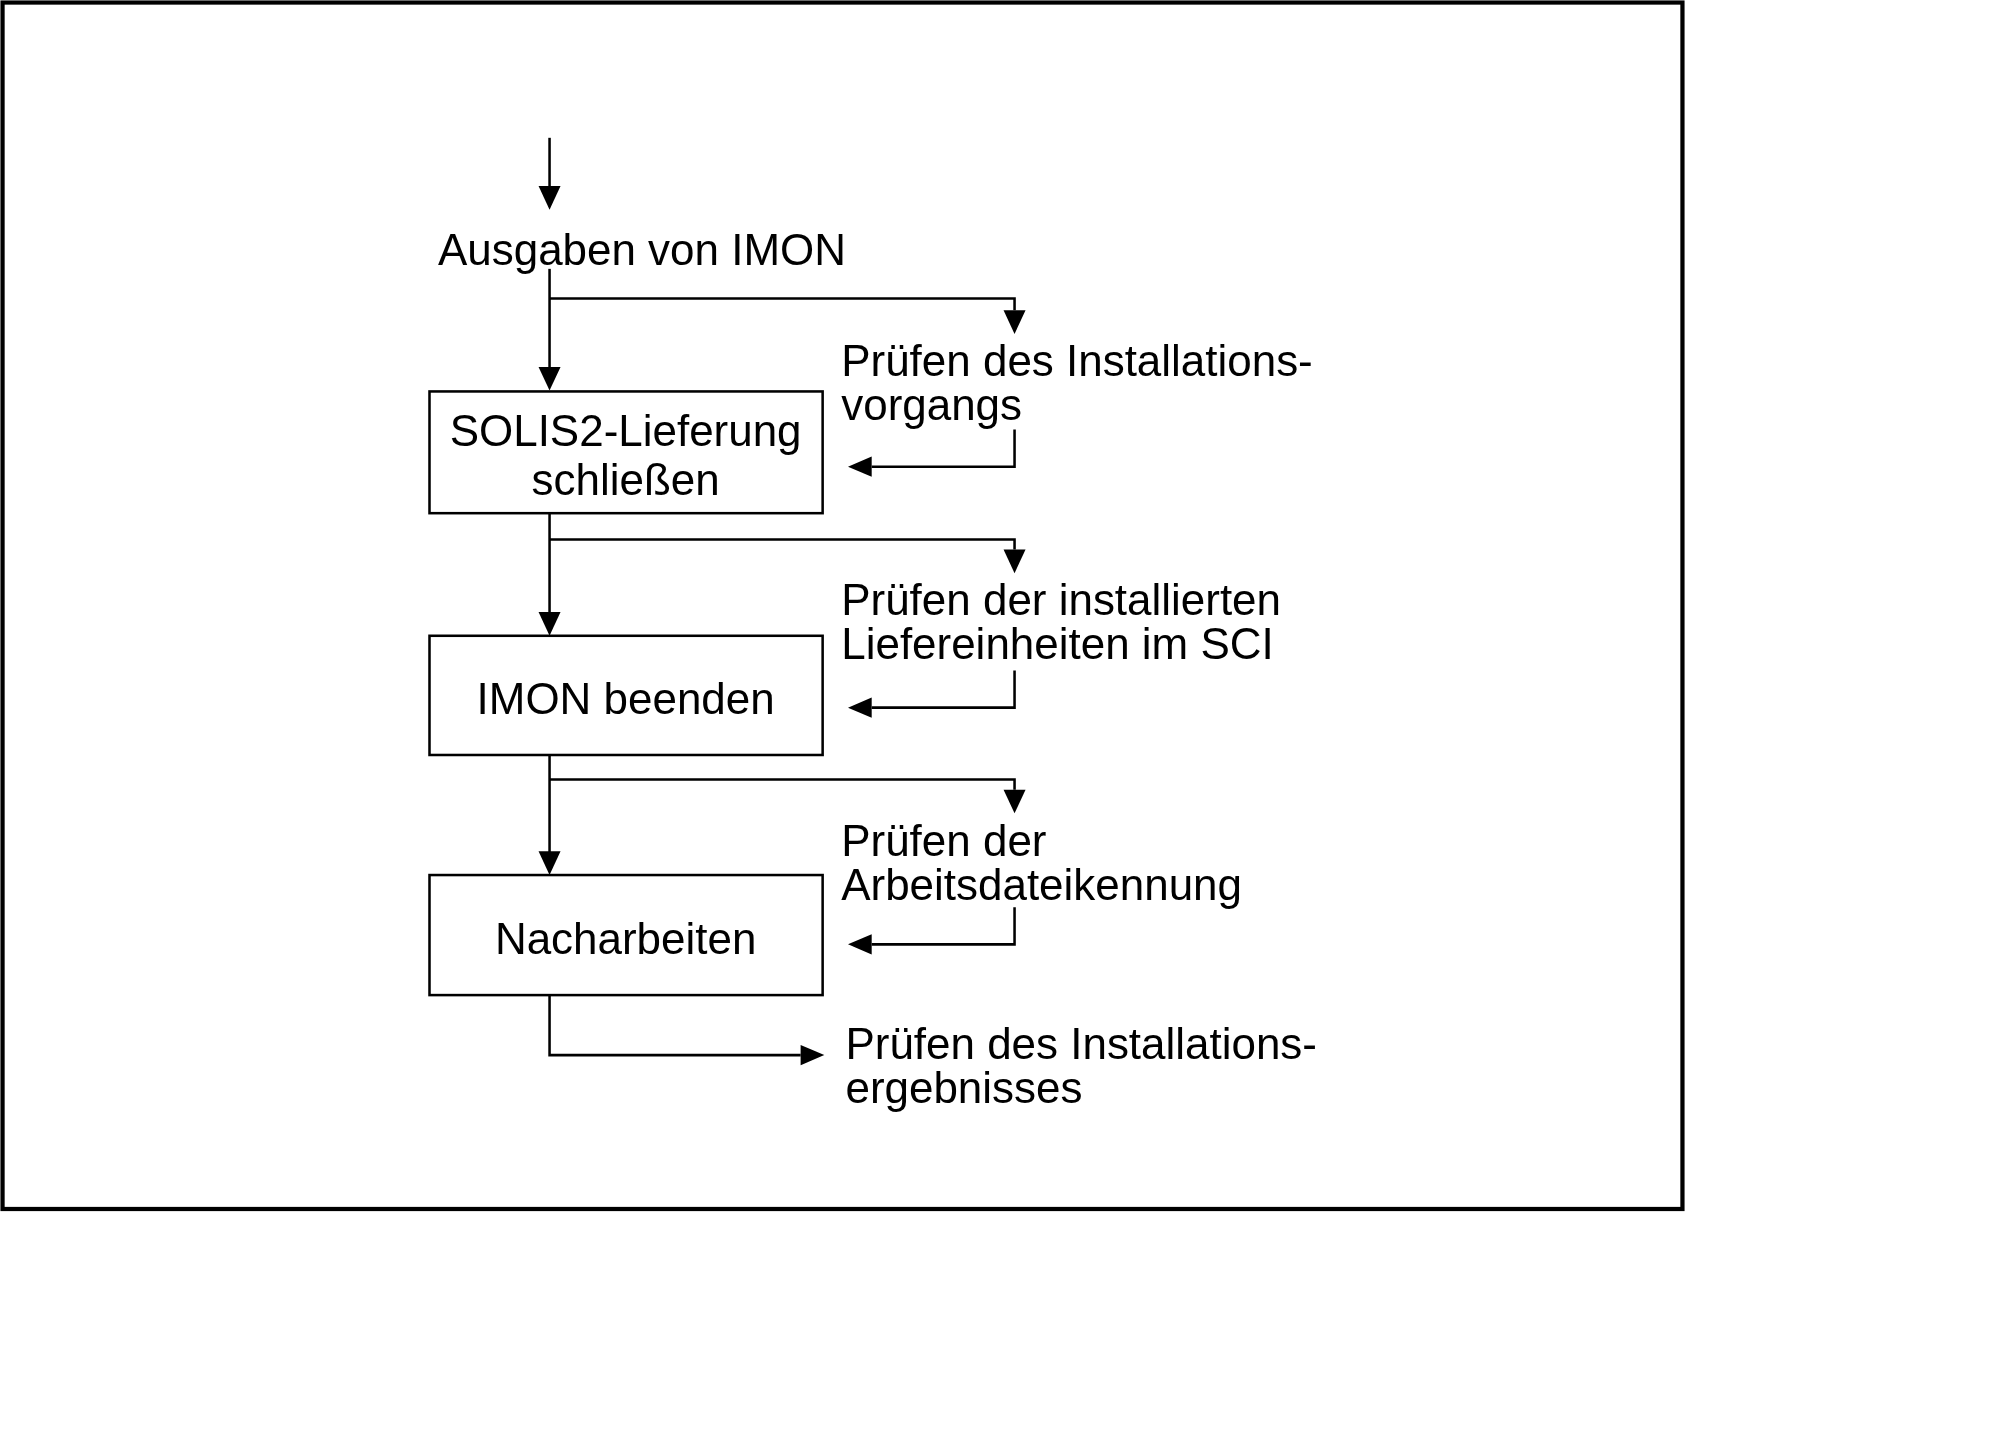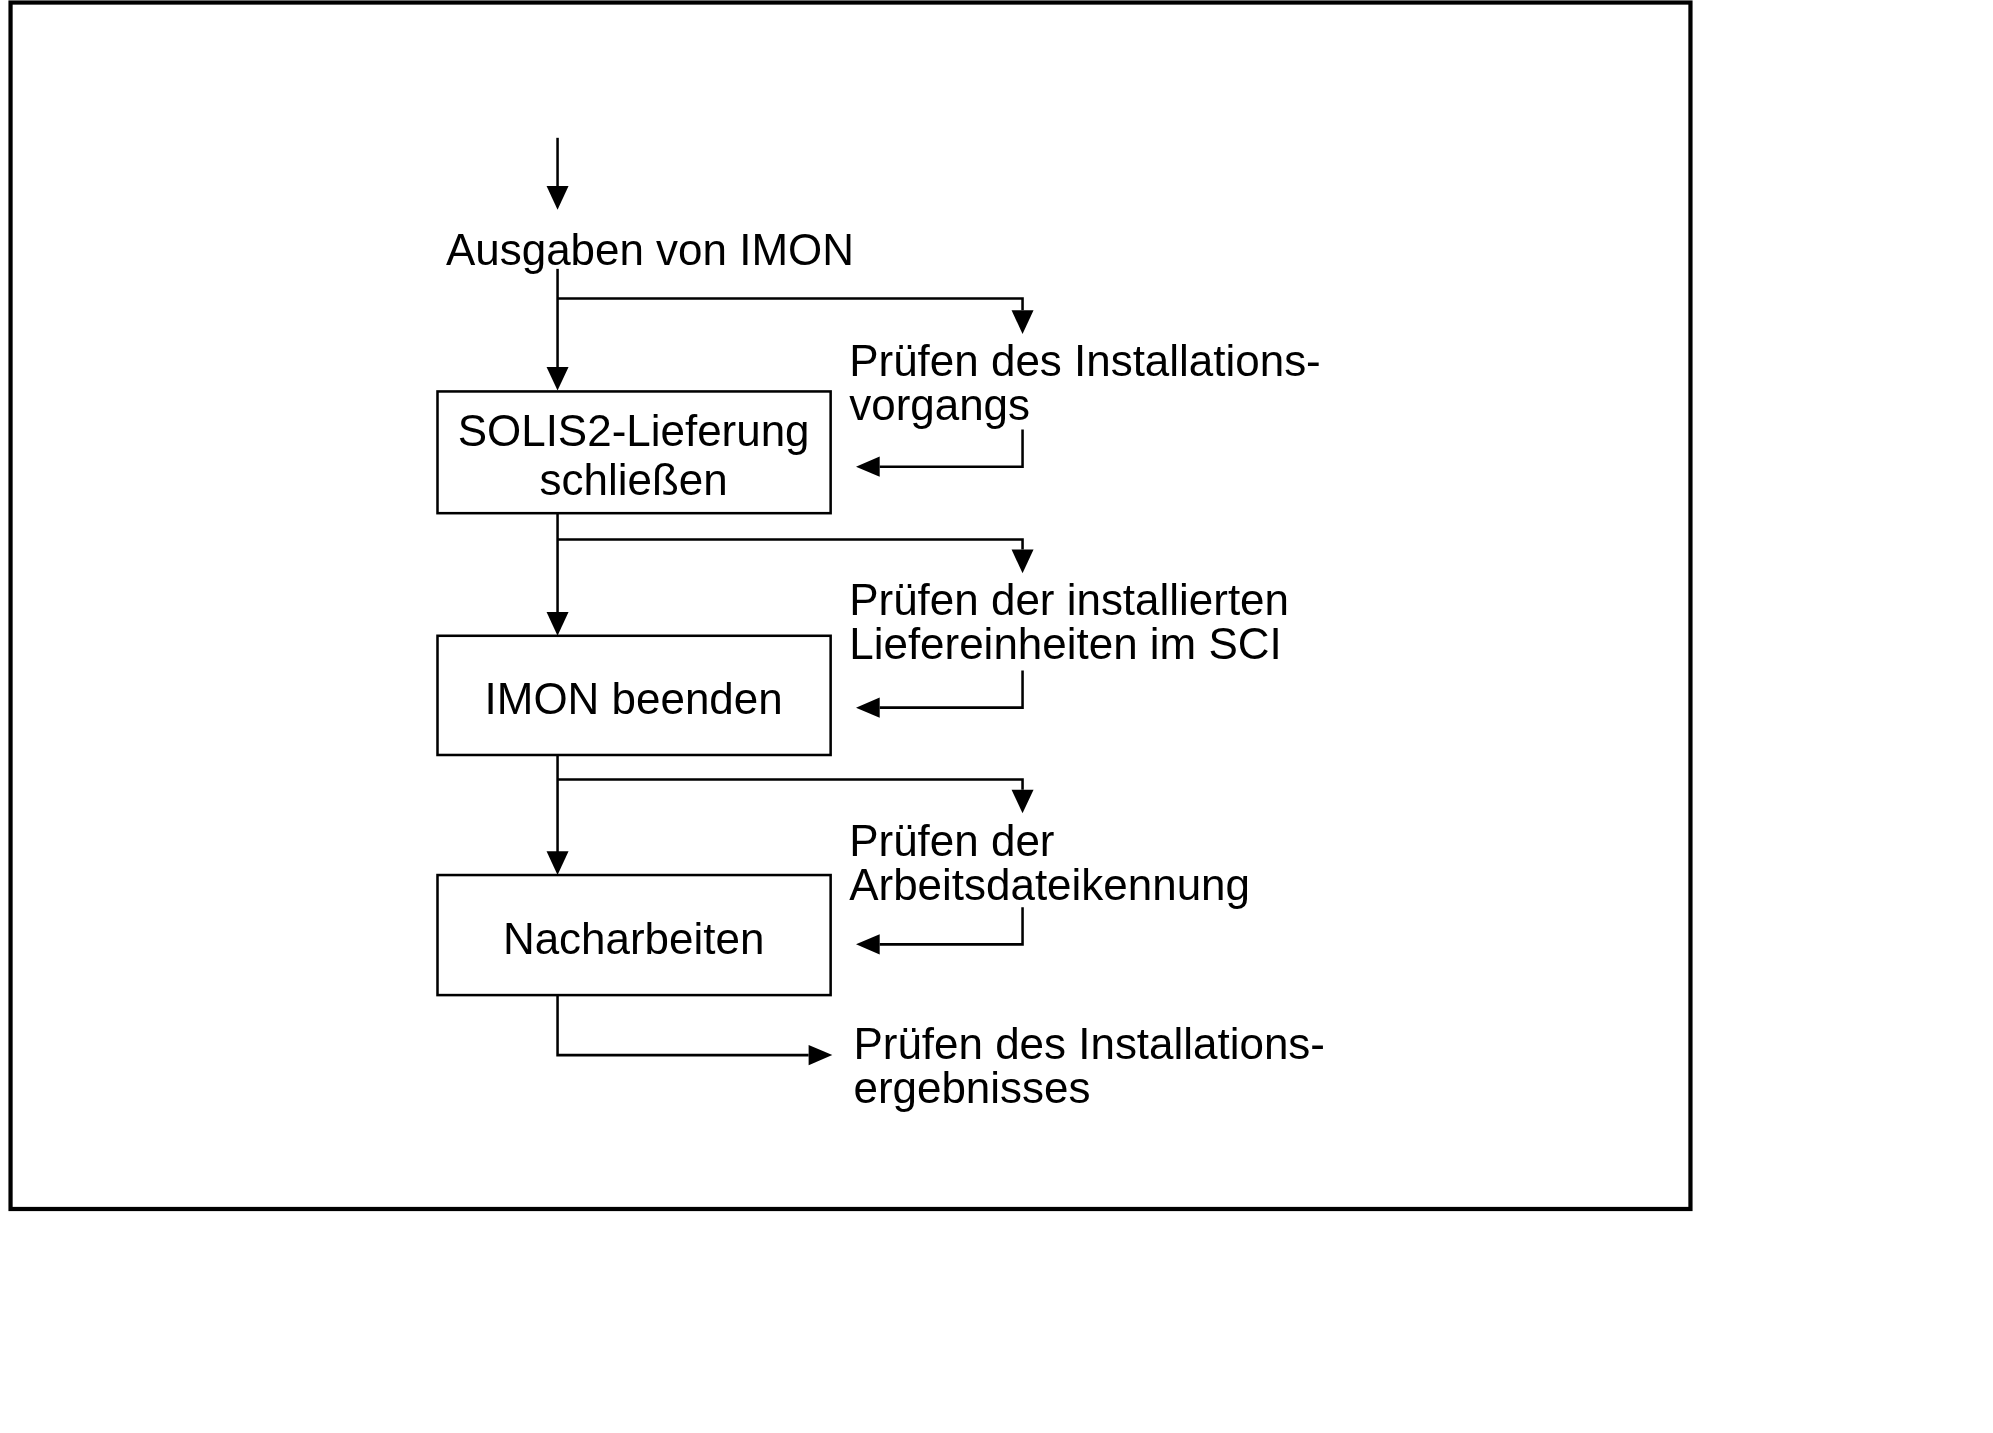--- a/index.html
+++ b/index.html
@@ -9,21 +9,20 @@
   html,body{
     margin:0;
     padding:0;
     background:var(--bg-color);
   }
   .stage{
     width:1685px;
     height:1433px;
     max-width:100%;
     background:var(--bg-color);
-    margin-left:8px;
   }
   svg{
     display:block;
     width:100%;
     height:auto;
     font-family:"Liberation Sans","DejaVu Sans",sans-serif;
   }
   .frame{
     fill:none;
     stroke:var(--line-color);

